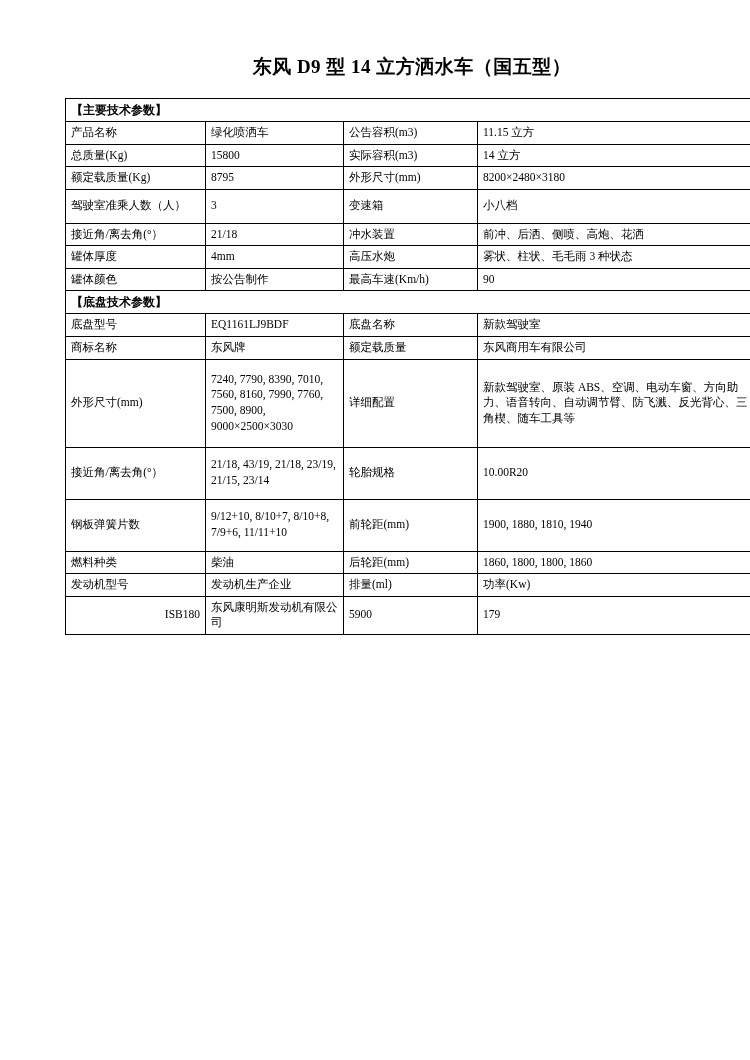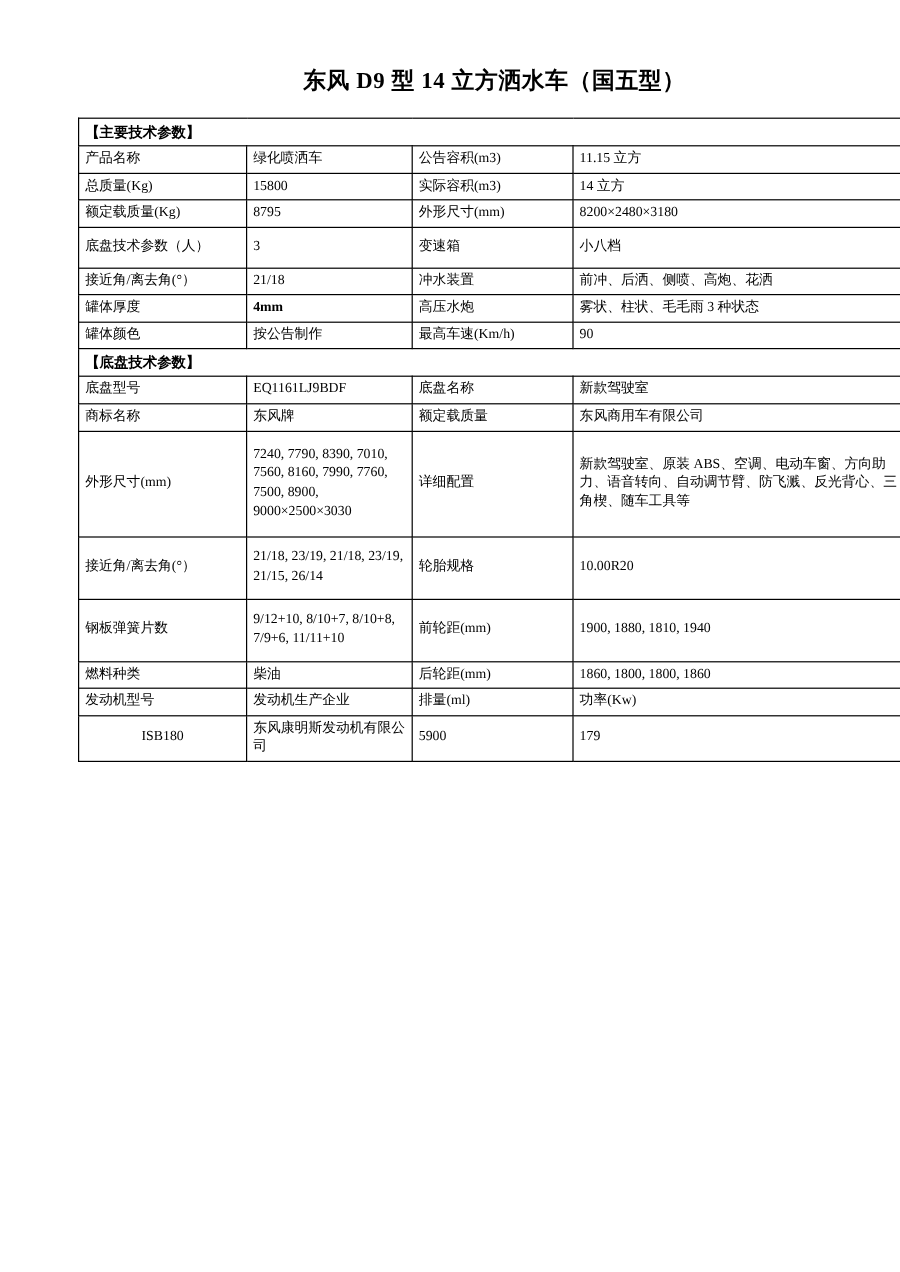--- a/index.html
+++ b/index.html
@@ -49,21 +49,21 @@
     font-size: 12px;
     padding: 4px 5px;
   }
   td.label {
     font-size: 11.5px;
   }
   td.value {
     font-size: 11.5px;
   }
   .bold {
-    font-weight: bold;
+    font-weight: normal;
   }
   .tall {
     height: 34px;
   }
   col.c1 { width: 140px; }
   col.c2 { width: 138px; }
   col.c3 { width: 134px; }
   col.c4 { width: 282px; }
 </style>
 </head>
@@ -102,21 +102,21 @@
 
       <tr>
         <td class="label">额定载质量(Kg)</td>
         <td class="value">8795</td>
         <td class="label">外形尺寸(mm)</td>
         <td class="value">8200×2480×3180</td>
       </tr>
 
 
       <tr class="tall">
-        <td class="label">底盘技术参数（人）</td>
+        <td class="label">驾驶室准乘人数（人）</td>
         <td class="value">3</td>
         <td class="label">变速箱</td>
         <td class="value">小八档</td>
       </tr>
 
       <tr>
         <td class="label">接近角/离去角(°）</td>
         <td class="value">21/18</td>
         <td class="label">冲水装置</td>
         <td class="value">前冲、后洒、侧喷、高炮、花洒</td>
@@ -156,21 +156,21 @@
 
       <tr style="height:88px">
         <td class="label">外形尺寸(mm)</td>
         <td class="value">7240, 7790, 8390, 7010, 7560, 8160, 7990, 7760, 7500, 8900, 9000×2500×3030</td>
         <td class="label">详细配置</td>
         <td class="value">新款驾驶室、原装 ABS、空调、电动车窗、方向助力、语音转向、自动调节臂、防飞溅、反光背心、三角楔、随车工具等</td>
       </tr>
 
       <tr style="height:52px">
         <td class="label">接近角/离去角(°）</td>
-        <td class="value">21/18, 23/19, 21/18, 23/19, 21/15, 26/14</td>
+        <td class="value">21/18, 43/19, 21/18, 23/19, 21/15, 23/14</td>
         <td class="label">轮胎规格</td>
         <td class="value">10.00R20</td>
       </tr>
 
       <tr style="height:52px">
         <td class="label">钢板弹簧片数</td>
         <td class="value">9/12+10, 8/10+7, 8/10+8, 7/9+6, 11/11+10</td>
         <td class="label">前轮距(mm)</td>
         <td class="value">1900, 1880, 1810, 1940</td>
       </tr>
@@ -184,21 +184,21 @@
 
 
       <tr>
         <td class="label">发动机型号</td>
         <td class="label">发动机生产企业</td>
         <td class="label">排量(ml)</td>
         <td class="label">功率(Kw)</td>
       </tr>
 
       <tr style="height:38px">
-        <td class="value" style="text-align:center">ISB180</td>
+        <td class="value" style="text-align:right">ISB180</td>
         <td class="value">东风康明斯发动机有限公司</td>
         <td class="value">5900</td>
         <td class="value">179</td>
       </tr>
     </tbody>
   </table>
 
 </div>
 
 </body></html>

